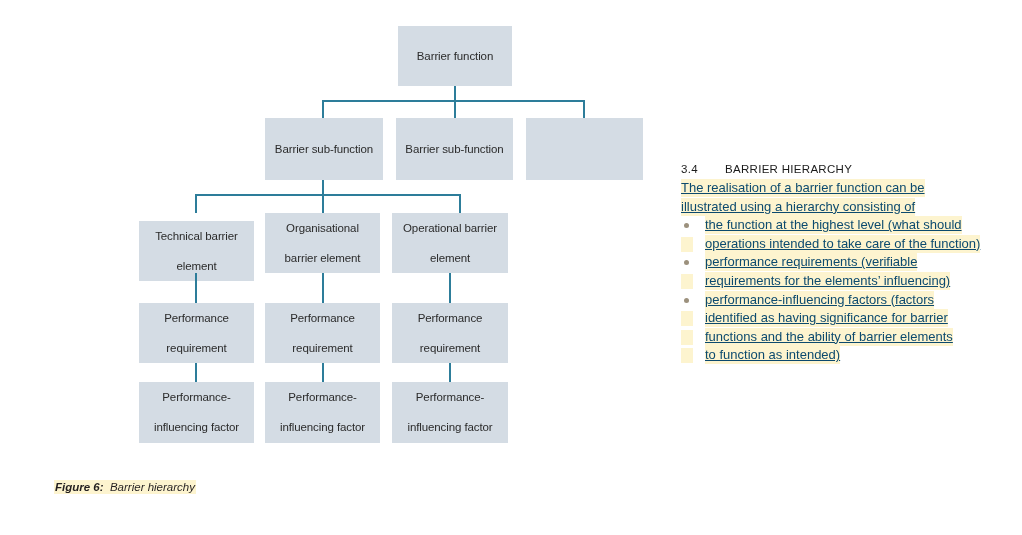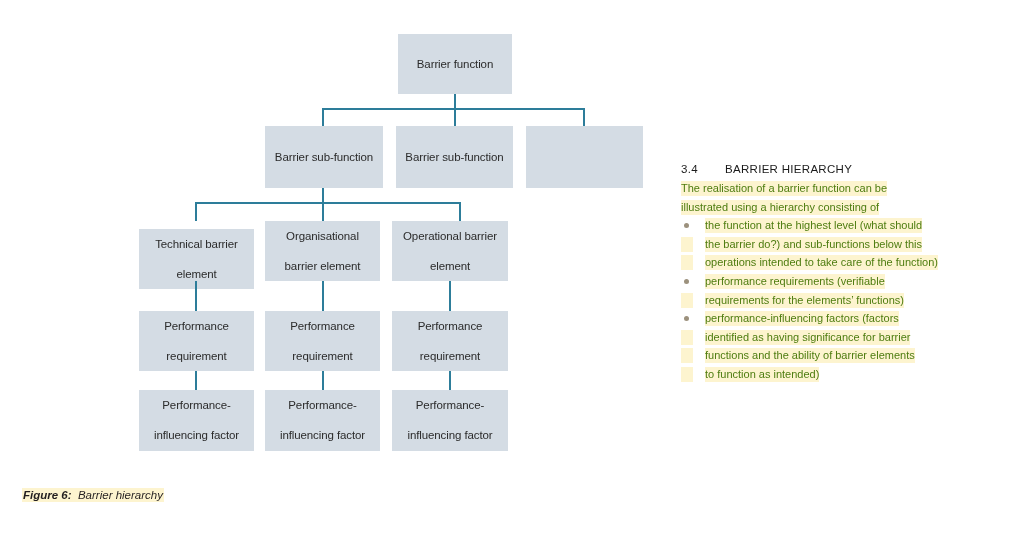--- a/index.html
+++ b/index.html
@@ -13,21 +13,21 @@
     position: relative;
     overflow: hidden;
     font-family: "Liberation Sans", sans-serif;
     color: #231f20;
     -webkit-font-smoothing: antialiased;
   }
 
   
   #figure-area {
     position: absolute;
-    left: 0; top: 8px;
+    left: 0; top: 0;
     width: 670px;
     height: 470px;
   }
 
   .node {
     position: absolute;
     background: #d4dce4;
     box-sizing: border-box;
     display: flex;
     align-items: center;
@@ -53,20 +53,21 @@
     position: absolute;
     left: 22px;
     top: 479px;
     font-size: 11.5px;
     line-height: 16px;
     white-space: nowrap;
   }
   #figure-caption .hl {
     background: #fdf4cf;
     padding: 1px 1px;
+    margin-left: 32px;
   }
   #figure-caption .cap-label {
     font-weight: bold;
     font-style: italic;
     color: #231f20;
   }
   #figure-caption .cap-text {
     font-style: italic;
     color: #231f20;
   }
@@ -84,24 +85,25 @@
     letter-spacing: 0.3px;
     color: #1b1b1b;
     margin: 0 0 4px 0;
     display: flex;
   }
   #section-heading .num {
     width: 44px;
     flex: none;
   }
   .body-line {
-    font-size: 11px;
+    font-size: 13px;
     line-height: 18.6px;
-    color: #4d7c0f;
+    color: #0c4a6e;
     white-space: nowrap;
+    text-decoration: underline;
   }
   .body-line .hl {
     background: #fdf4cf;
     padding: 1px 0 2px 0;
     box-decoration-break: clone;
     -webkit-box-decoration-break: clone;
   }
   .bullet-line {
     position: relative;
     padding-left: 24px;
@@ -200,22 +202,22 @@
 
 <div id="text-column">
   <div id="section-heading">
     <span class="num">3.4</span>
     <span>BARRIER HIERARCHY</span>
   </div>
   <div id="body-lines">
       <div class="body-line"><span class="hl">The realisation of a barrier function can be</span></div>
       <div class="body-line"><span class="hl">illustrated using a hierarchy consisting of</span></div>
       <div class="body-line bullet-line"><span class="bullet-dot"></span><span class="hl">the function at the highest level (what should</span></div>
-      <div class="body-line bullet-line"><span class="bullet-pad"></span><span class="hl">the barrier do?) and sub-functions below this</span></div>
+      <div class="body-line bullet-line"><span class="bullet-pad"></span></div>
       <div class="body-line bullet-line"><span class="bullet-pad"></span><span class="hl">operations intended to take care of the function)</span></div>
       <div class="body-line bullet-line"><span class="bullet-dot"></span><span class="hl">performance requirements (verifiable</span></div>
-      <div class="body-line bullet-line"><span class="bullet-pad"></span><span class="hl">requirements for the elements’ functions)</span></div>
+      <div class="body-line bullet-line"><span class="bullet-pad"></span><span class="hl">requirements for the elements’ influencing)</span></div>
       <div class="body-line bullet-line"><span class="bullet-dot"></span><span class="hl">performance-influencing factors (factors</span></div>
       <div class="body-line bullet-line"><span class="bullet-pad"></span><span class="hl">identified as having significance for barrier</span></div>
       <div class="body-line bullet-line"><span class="bullet-pad"></span><span class="hl">functions and the ability of barrier elements</span></div>
       <div class="body-line bullet-line"><span class="bullet-pad"></span><span class="hl">to function as intended)</span></div>
     </div>
 </div>
 
 </body></html>

